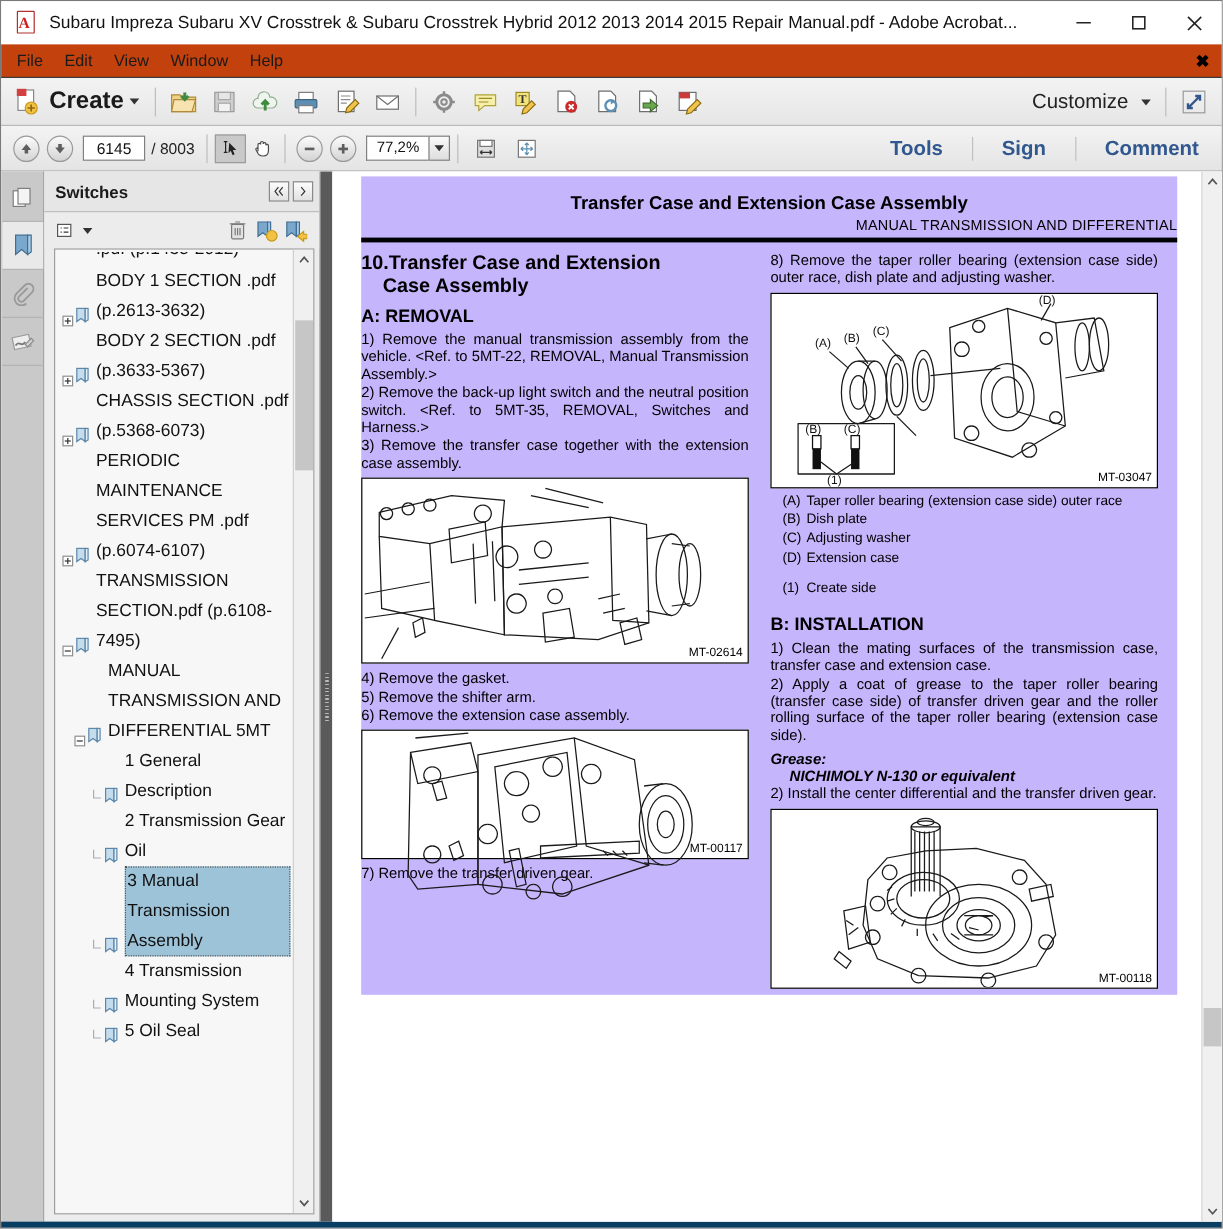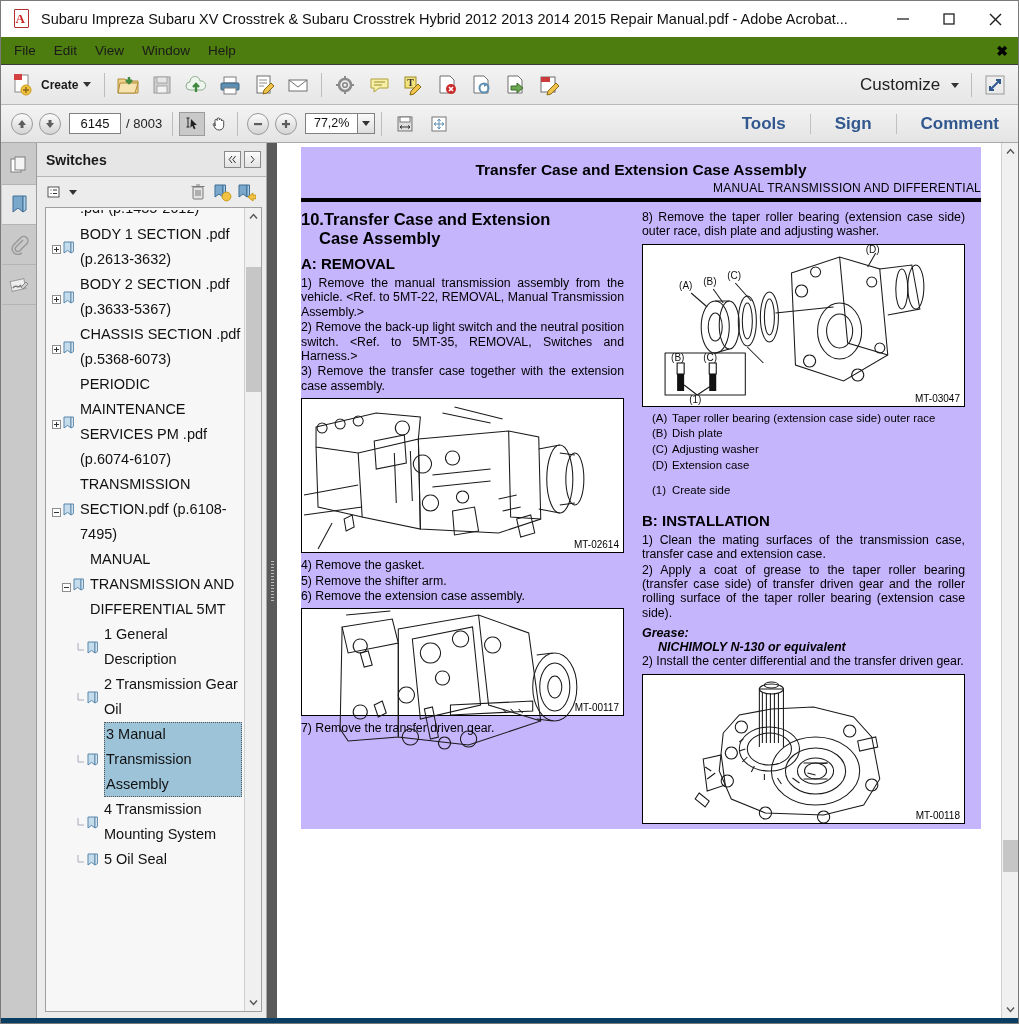--- a/index.html
+++ b/index.html
@@ -24,34 +24,34 @@
   .acro-logo .a { position:absolute; left:2px; top:3px; font-size:13px; font-weight:bold;
                   color:#cc2222; font-family:"Liberation Serif", serif; line-height:13px; }
   .tb-title { flex:1; font-size:14.5px; color:#111; white-space:nowrap; overflow:hidden;
               padding-left:4px; }
   .win-btns { display:flex; height:36px; }
   .win-btn { width:46px; height:36px; display:flex; align-items:center; justify-content:center;
              color:#222; }
   .win-btn svg { display:block; }
 
   
-  .menubar { height:28px; background:#4d7c0f; display:flex; align-items:center;
+  .menubar { height:28px; background:#c2410c; display:flex; align-items:center;
              flex:0 0 28px; border-bottom:1px solid #3b3b3b; padding-left:4px; }
   .menu-item { font-size:13.5px; color:#1a1a1a; padding:3px 9px; }
   .menu-spacer { flex:1; }
   .menu-close { font-size:14px; font-weight:bold; color:#000; padding-right:10px; }
 
   
   .toolbar { height:40px; background:linear-gradient(#f3f3f3,#e6e6e6);
              border-bottom:1px solid #b9b9b9; display:flex; align-items:center;
              flex:0 0 40px; padding:0 6px; }
   .tbtn { height:32px; min-width:30px; display:flex; align-items:center; justify-content:center;
           margin:0 2px; }
   .create-btn { display:flex; align-items:center; gap:5px; padding:0 7px 0 3px; height:32px; }
-  .create-lbl { font-size:12px; font-weight:bold; color:#1a1a1a; }
+  .create-lbl { font-size:20px; font-weight:bold; color:#1a1a1a; }
   .caret { width:0;height:0;border-left:4px solid transparent;border-right:4px solid transparent;
            border-top:5px solid #333; }
   .tsep { width:1px; height:24px; background:#bdbdbd; margin:0 6px; }
   .tb-right { margin-left:auto; display:flex; align-items:center; }
   .customize { font-size:17px; color:#222; padding:0 6px; }
 
   
   .navbar { height:38px; background:linear-gradient(#f3f3f3,#e4e4e4);
             border-bottom:1px solid #a9a9a9; display:flex; align-items:center;
             flex:0 0 38px; padding:0 7px; }
@@ -89,21 +89,21 @@
   .navsq { width:17px; height:17px; border:1px solid #8a8a8a; background:linear-gradient(#fcfcfc,#e2e2e2);
            display:flex; align-items:center; justify-content:center; margin-left:3px; font-size:8px; color:#333; }
   .bm-tools { height:30px; display:flex; align-items:center; padding:0 8px 0 6px;
               background:#ececec; }
   .bm-tool { width:24px; height:24px; display:flex; align-items:center; justify-content:center; }
   .bm-tools .spacer { flex:1; }
 
   .bm-listwrap { flex:1; margin:0 4px 6px 8px; background:#f7f7f7; border:1px solid #9f9f9f;
                  display:flex; min-height:0; position:relative; overflow:hidden; }
   .bm-list { flex:1; padding:2px 0 0 0; overflow:hidden; position:relative; }
-  .bm-row { display:flex; align-items:center; padding:0 2px 0 4px; }
+  .bm-row { display:flex; align-items:flex-end; padding:0 2px 0 4px; }
   .bm-row .exp { width:13px; flex:0 0 13px; padding-top:5px; display:flex; justify-content:center; }
   .expbox { width:9px; height:9px; border:1px solid #8e8e8e; background:#fff; position:relative; }
   .expbox::before { content:""; position:absolute; left:1px; top:3px; width:5px; height:1px; background:#333; }
   .expbox.plus::after { content:""; position:absolute; left:3px; top:1px; width:1px; height:5px; background:#333; }
   .bm-row .bi { width:17px; flex:0 0 17px; padding-top:3px; }
   .bm-label { font-size:14.5px; line-height:25px; color:#111; word-wrap:break-word; }
   .bm-label.sel { background:#9dc3d9; outline:1px dotted #555; outline-offset:-1px; display:inline-block;
                   padding:0 2px; }
   .bm-kid { padding-left:14px; }
   .bm-kid2 { padding-left:28px; }

